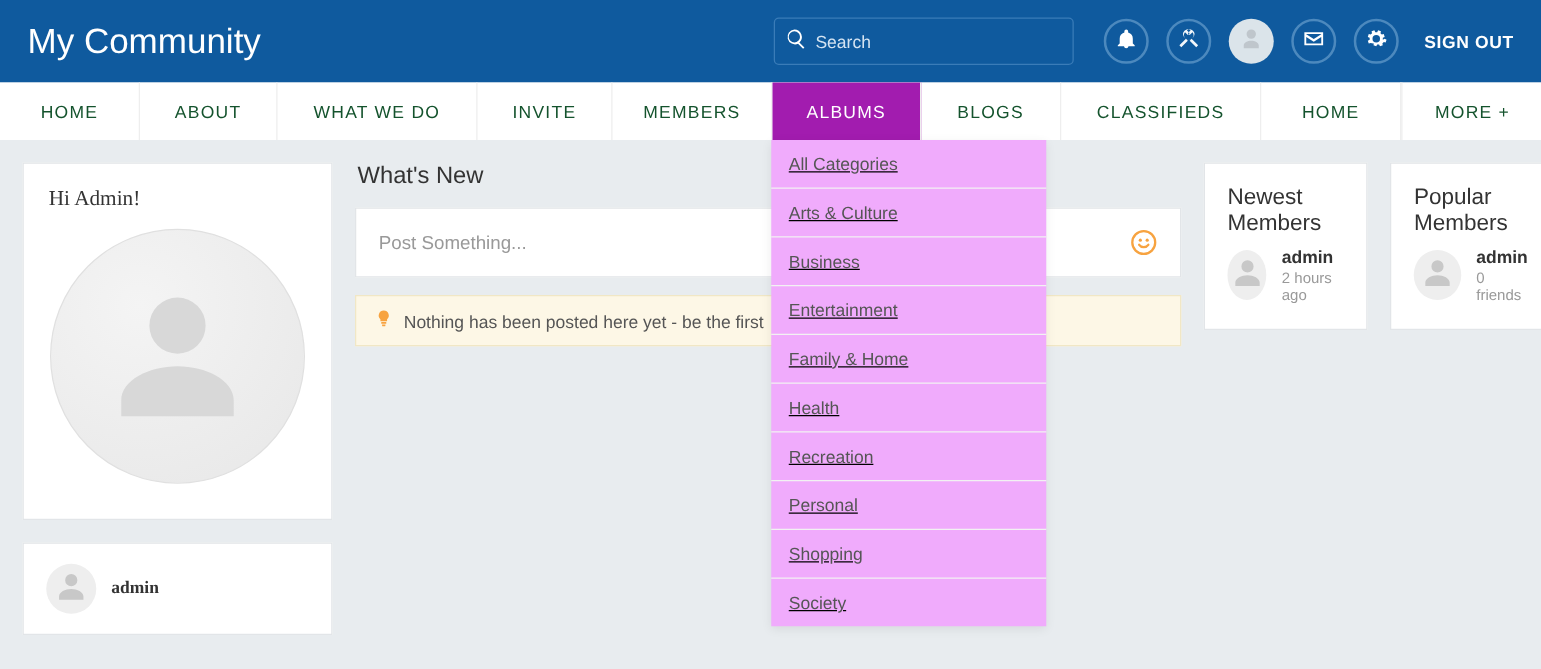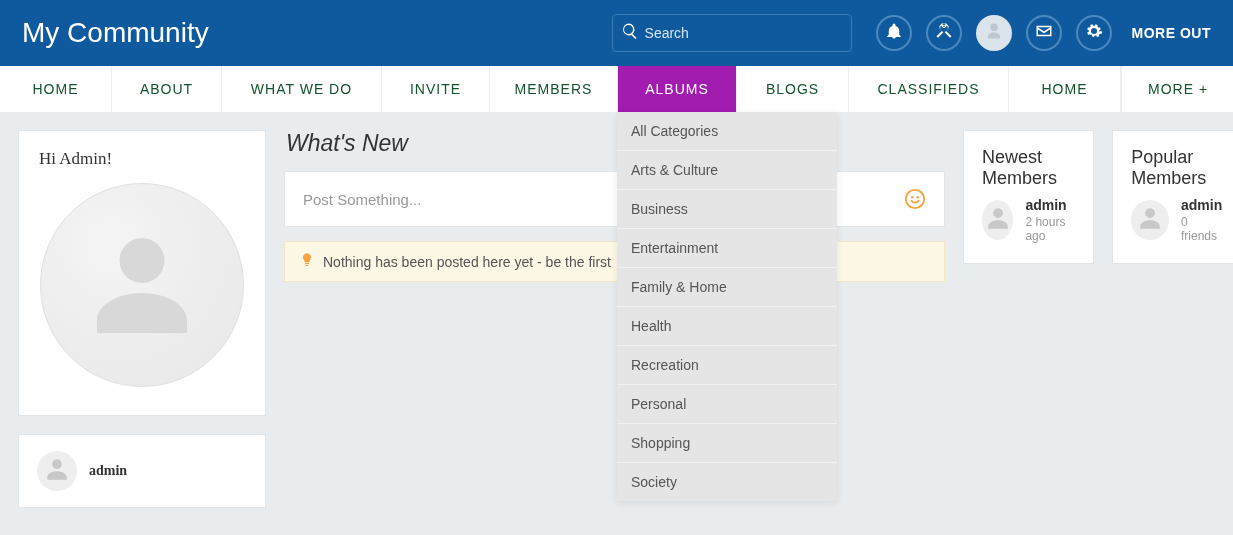--- a/index.html
+++ b/index.html
@@ -18,21 +18,21 @@
   .circ.solid { background: #dbe4ea; border: none; }
   .signout { color: #fff; font-weight: 700; font-size: 14px; letter-spacing: 0.5px; cursor: pointer; margin-left: 6px; }
   
   
   .nav { background: #fff; height: 46px; display: flex; position: relative; }
   .nav-item { flex: 0 0 auto; padding: 0 26px; display: flex; align-items: center; justify-content: center; font-size: 14px; font-weight: 500; color: #14532d; letter-spacing: 1px; border-right: 1px solid #eee; cursor: pointer; }
   .nav-item.active { background: #a21caf; color: #fff; }
   .nav-item.last { margin-left: auto; border-right: none; border-left: 1px solid #eee; }
   
   
-  .dropdown { position: absolute; top: 46px; left: 617px; width: 220px; background: #e5e5e5; box-shadow: 0 2px 8px rgba(0,0,0,0.08); }
+  .dropdown { position: absolute; top: 46px; left: 617px; width: 220px; background: #f0abfc; box-shadow: 0 2px 8px rgba(0,0,0,0.08); text-decoration: underline; }
   .dd-item { padding: 11px 14px; font-size: 14px; color: #555; border-bottom: 1px solid #f2f2f2; cursor: pointer; }
   .dd-item:last-child { border-bottom: none; }
   
   
   .main { display: flex; padding: 18px; gap: 18px; align-items: flex-start; }
   .col-left { width: 248px; display: flex; flex-direction: column; gap: 18px; font-family: Liberation Serif, serif; }
   .col-center { flex: 1; }
   .col-right { width: 252px; display: flex; flex-direction: row; gap: 18px; }
   
   .card { background: #fff; border: 1px solid #e2e5e8; }
@@ -43,21 +43,21 @@
   .greet { font-size: 17px; color: #333; margin-bottom: 14px; padding: 0 2px; }
   .big-avatar { width: 204px; height: 204px; border-radius: 50%; background: radial-gradient(circle at 35% 30%, #f4f4f4, #e7e7e7); border: 1px solid #e0e0e0; margin: 0 auto 10px; display:flex; align-items:center; justify-content:center; }
   .big-avatar svg { width: 120px; height: 120px; fill: #d8d8d8; }
   
   .user-card { padding: 16px 18px; display: flex; align-items: center; gap: 12px; }
   .sm-avatar { width: 40px; height: 40px; border-radius: 50%; background: #eee; display:flex; align-items:center; justify-content:center; }
   .sm-avatar svg { width: 26px; height: 26px; fill: #c8c8c8; }
   .user-meta .uname { font-size: 14px; font-weight: 600; color: #333; }
   .user-meta .usub { font-size: 12px; color: #999; margin-top: 2px; }
   
-  .section-title { font-size: 23px; color: #333; margin-bottom: 14px; padding-left: 2px; font-weight: 400; font-style: italic; }
+  .section-title { font-size: 19px; color: #333; margin-bottom: 14px; padding-left: 2px; font-weight: 400; }
   
   .poster { background: #fff; border: 1px solid #e2e5e8; height: 56px; display: flex; align-items: center; padding: 0 18px; margin-bottom: 14px; }
   .poster-text { flex: 1; color: #999; font-size: 15px; }
   .smiley { width: 22px; height: 22px; }
   
   .notice { background: #fdf7e6; border: 1px solid #f1e7c5; padding: 10px 14px; display: flex; align-items: center; gap: 8px; font-size: 14px; color: #555; }
   .notice svg { width: 16px; height: 16px; fill: #f7a340; }
   
   .member-row { display:flex; align-items:center; gap:12px; padding: 8px 0 4px; }
   
@@ -104,21 +104,21 @@
     <div class="circ">
       <span><svg viewBox="0 0 24 24">
             <path d="M2 5h20v14H2V5zm2 2v.3l8 5 8-5V7H4zm16 3.1l-8 5-8-5V17h16v-6.9z"></path>
           </svg></span>
     </div>
     <div class="circ">
       <span><svg viewBox="0 0 24 24">
             <path d="M12 8a4 4 0 100 8 4 4 0 000-8zm9 4l2 1-1 3-2-.5a8 8 0 01-1.5 1.5l.5 2-3 1-1-2h-2l-1 2-3-1 .5-2A8 8 0 016 16.5L4 17l-1-3 2-1v-2l-2-1 1-3 2 .5A8 8 0 017.5 6L7 4l3-1 1 2h2l1-2 3 1-.5 2A8 8 0 0118 7.5l2-.5 1 3-2 1v2z"></path>
           </svg></span>
     </div>
-    <div class="signout">MORE OUT</div>
+    <div class="signout">SIGN OUT</div>
   </div>
 </div>
 
 <div class="nav">
   <div class="nav-item">HOME</div>
   <div class="nav-item">ABOUT</div>
   <div class="nav-item">WHAT WE DO</div>
   <div class="nav-item">INVITE</div>
   <div class="nav-item">MEMBERS</div>
   <div class="nav-item active">ALBUMS</div>

